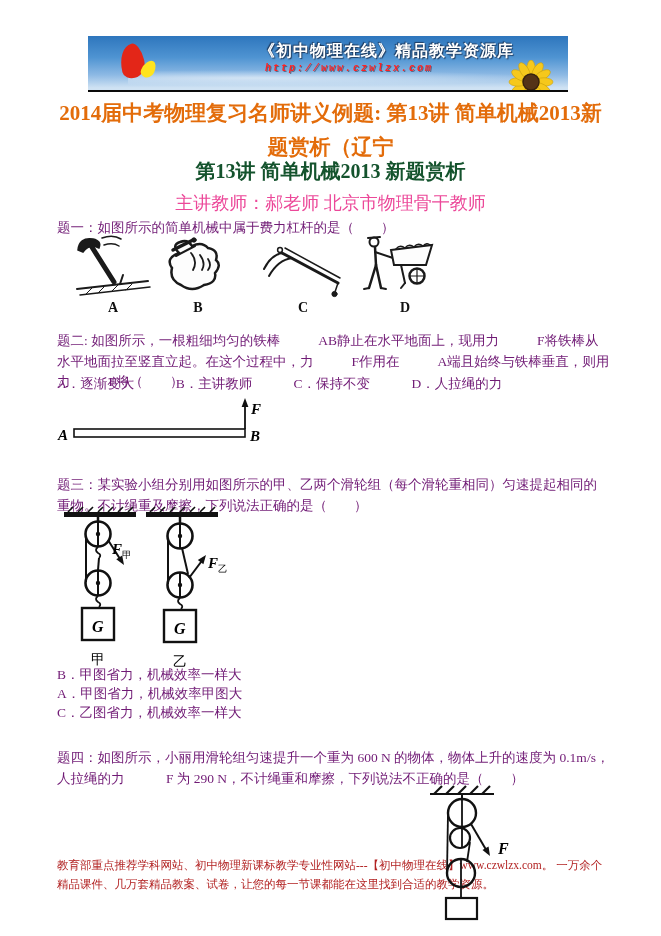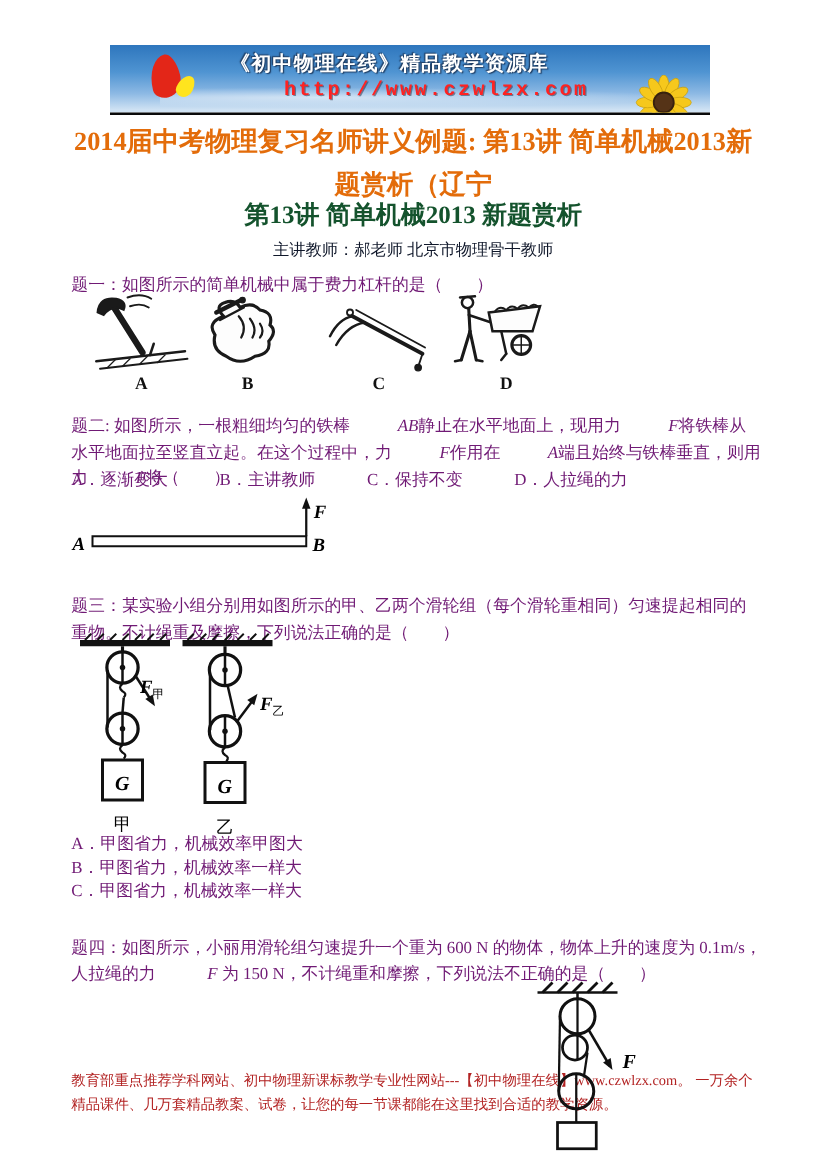--- a/index.html
+++ b/index.html
@@ -13,37 +13,37 @@
     left:88px;top:36px;width:480px;height:54px;
     background:linear-gradient(180deg,#2e76bd 0%,#4f94d2 40%,#8db9e4 72%,#cfe2f3 96%);
     border-bottom:2px solid #0a0a0a;overflow:hidden;
   }
   .banner .cloud{position:absolute;left:40px;top:34px;width:420px;height:16px;
     background:radial-gradient(ellipse at 30% 50%,rgba(255,255,255,.55),rgba(255,255,255,0) 70%);}
   .flame-red{position:absolute;left:32px;top:8px;width:24px;height:34px;background:#e32618;
     border-radius:65% 35% 55% 45% / 75% 55% 45% 25%;transform:rotate(-14deg);}
   .flame-yellow{position:absolute;left:54px;top:24px;width:13px;height:18px;background:#ffe41e;
     border-radius:60% 40% 55% 45% / 70% 55% 45% 30%;transform:rotate(24deg);}
-  .banner-title{position:absolute;left:96px;top:5px;width:330px;text-align:left;
+  .banner-title{position:absolute;left:96px;top:5px;width:330px;text-align:right;
     color:#fff;font-weight:bold;font-size:16px;letter-spacing:1px;
     text-shadow:1px 1px 1px #1d3a5f,-1px -1px 1px #1d3a5f;}
   .banner-url{position:absolute;left:96px;top:27px;width:330px;text-align:center;
-    color:#ff2222;font-weight:bold;font-size:16px;letter-spacing:2px;
+    color:#ff2222;font-weight:bold;font-size:10px;letter-spacing:2px;
     font-family:"Liberation Mono","DejaVu Sans Mono",monospace;
-    text-shadow:1px 1px 0 rgba(40,40,60,.5);}
+    text-shadow:1px 1px 0 rgba(40,40,60,.5);font-style:italic;}
   .sunflower{position:absolute;right:10px;top:24px;}
   
   .red-title{left:55px;top:96px;width:551px;text-align:center;color:#E36C0A;
     font-size:21px;line-height:34px;font-weight:bold;}
   .red-title .heavy{font-weight:900;}
   .main-title{left:55px;top:158px;width:551px;text-align:center;font-size:20px;font-weight:bold;color:#14532d;}
-  .subtitle{left:55px;top:191px;width:551px;text-align:center;font-size:13px;color:#0f172a;}
+  .subtitle{left:55px;top:191px;width:551px;text-align:center;font-size:18px;color:#ec4899;}
   
   .txt{font-size:13.5px;line-height:20.5px;color:#701a75;}
-  .it{font-family:"Liberation Serif","DejaVu Serif",serif;font-style:italic;padding-left:38px;}
+  .it{font-family:"Liberation Serif","DejaVu Serif",serif;padding-left:38px;}
   .q-opts-inline span{display:inline-block;margin-right:38px;}
   .opt-list div{height:19px;line-height:19px;}
   
   .figA-D{top:233px;height:82px;}
   .figbox{position:absolute;width:90px;text-align:center;}
   .figbox .lbl{font-weight:bold;font-size:14px;margin-top:1px;}
   svg{display:block;}
   svg text{font-family:"Liberation Serif","DejaVu Serif",serif;}
   .svg-it{font-style:italic;font-weight:bold;}
   
@@ -240,27 +240,27 @@
     <line x1="122" y1="67" x2="122" y2="91" stroke="#111" stroke-width="2"></line>
     <circle cx="122" cy="79" r="2.2" fill="#111"></circle>
     <path d="M122,92 q-4,3 0,6 q4,2 1,5" fill="none" stroke="#111" stroke-width="1.8"></path>
     <rect x="106" y="104" width="32" height="32" fill="none" stroke="#111" stroke-width="2.4"></rect>
     <text x="116" y="128" font-size="16" class="svg-it">G</text>
     <text x="115" y="160" font-size="14">乙</text>
   </g>
 </svg>
 
 <div class="abs txt opt-list" style="left:57px;top:665px;width:400px;">
+  <div>B．甲图省力，机械效率一样大</div>
   <div>A．甲图省力，机械效率甲图大</div>
-  <div>B．甲图省力，机械效率一样大</div>
-  <div>C．甲图省力，机械效率一样大</div>
+  <div>C．乙图省力，机械效率一样大</div>
 </div>
 
 <div class="abs txt" style="left:57px;top:748px;width:553px;">
-  <span>题四：如图所示，小丽用滑轮组匀速提升一个重为 600 N 的物体，物体上升的速度为 0.1m/s，人拉绳的力 </span><span class="it">F</span><span> 为 150 N，不计绳重和摩擦，下列说法不正确的是（　　）</span>
+  <span>题四：如图所示，小丽用滑轮组匀速提升一个重为 600 N 的物体，物体上升的速度为 0.1m/s，人拉绳的力 </span><span class="it">F</span><span> 为 290 N，不计绳重和摩擦，下列说法不正确的是（　　）</span>
 </div>
 
 <svg class="abs q4fig" style="left:420px;top:782px;" width="130" height="154" viewBox="0 0 130 154">
   <line x1="10" y1="12" x2="74" y2="12" stroke="#111" stroke-width="2"></line>
   <g stroke="#111" stroke-width="2.2">
     <line x1="14" y1="12" x2="22" y2="4"></line>
       <line x1="26" y1="12" x2="34" y2="4"></line>
     <line x1="38" y1="12" x2="46" y2="4"></line>
       <line x1="50" y1="12" x2="58" y2="4"></line>
     <line x1="62" y1="12" x2="70" y2="4"></line>

